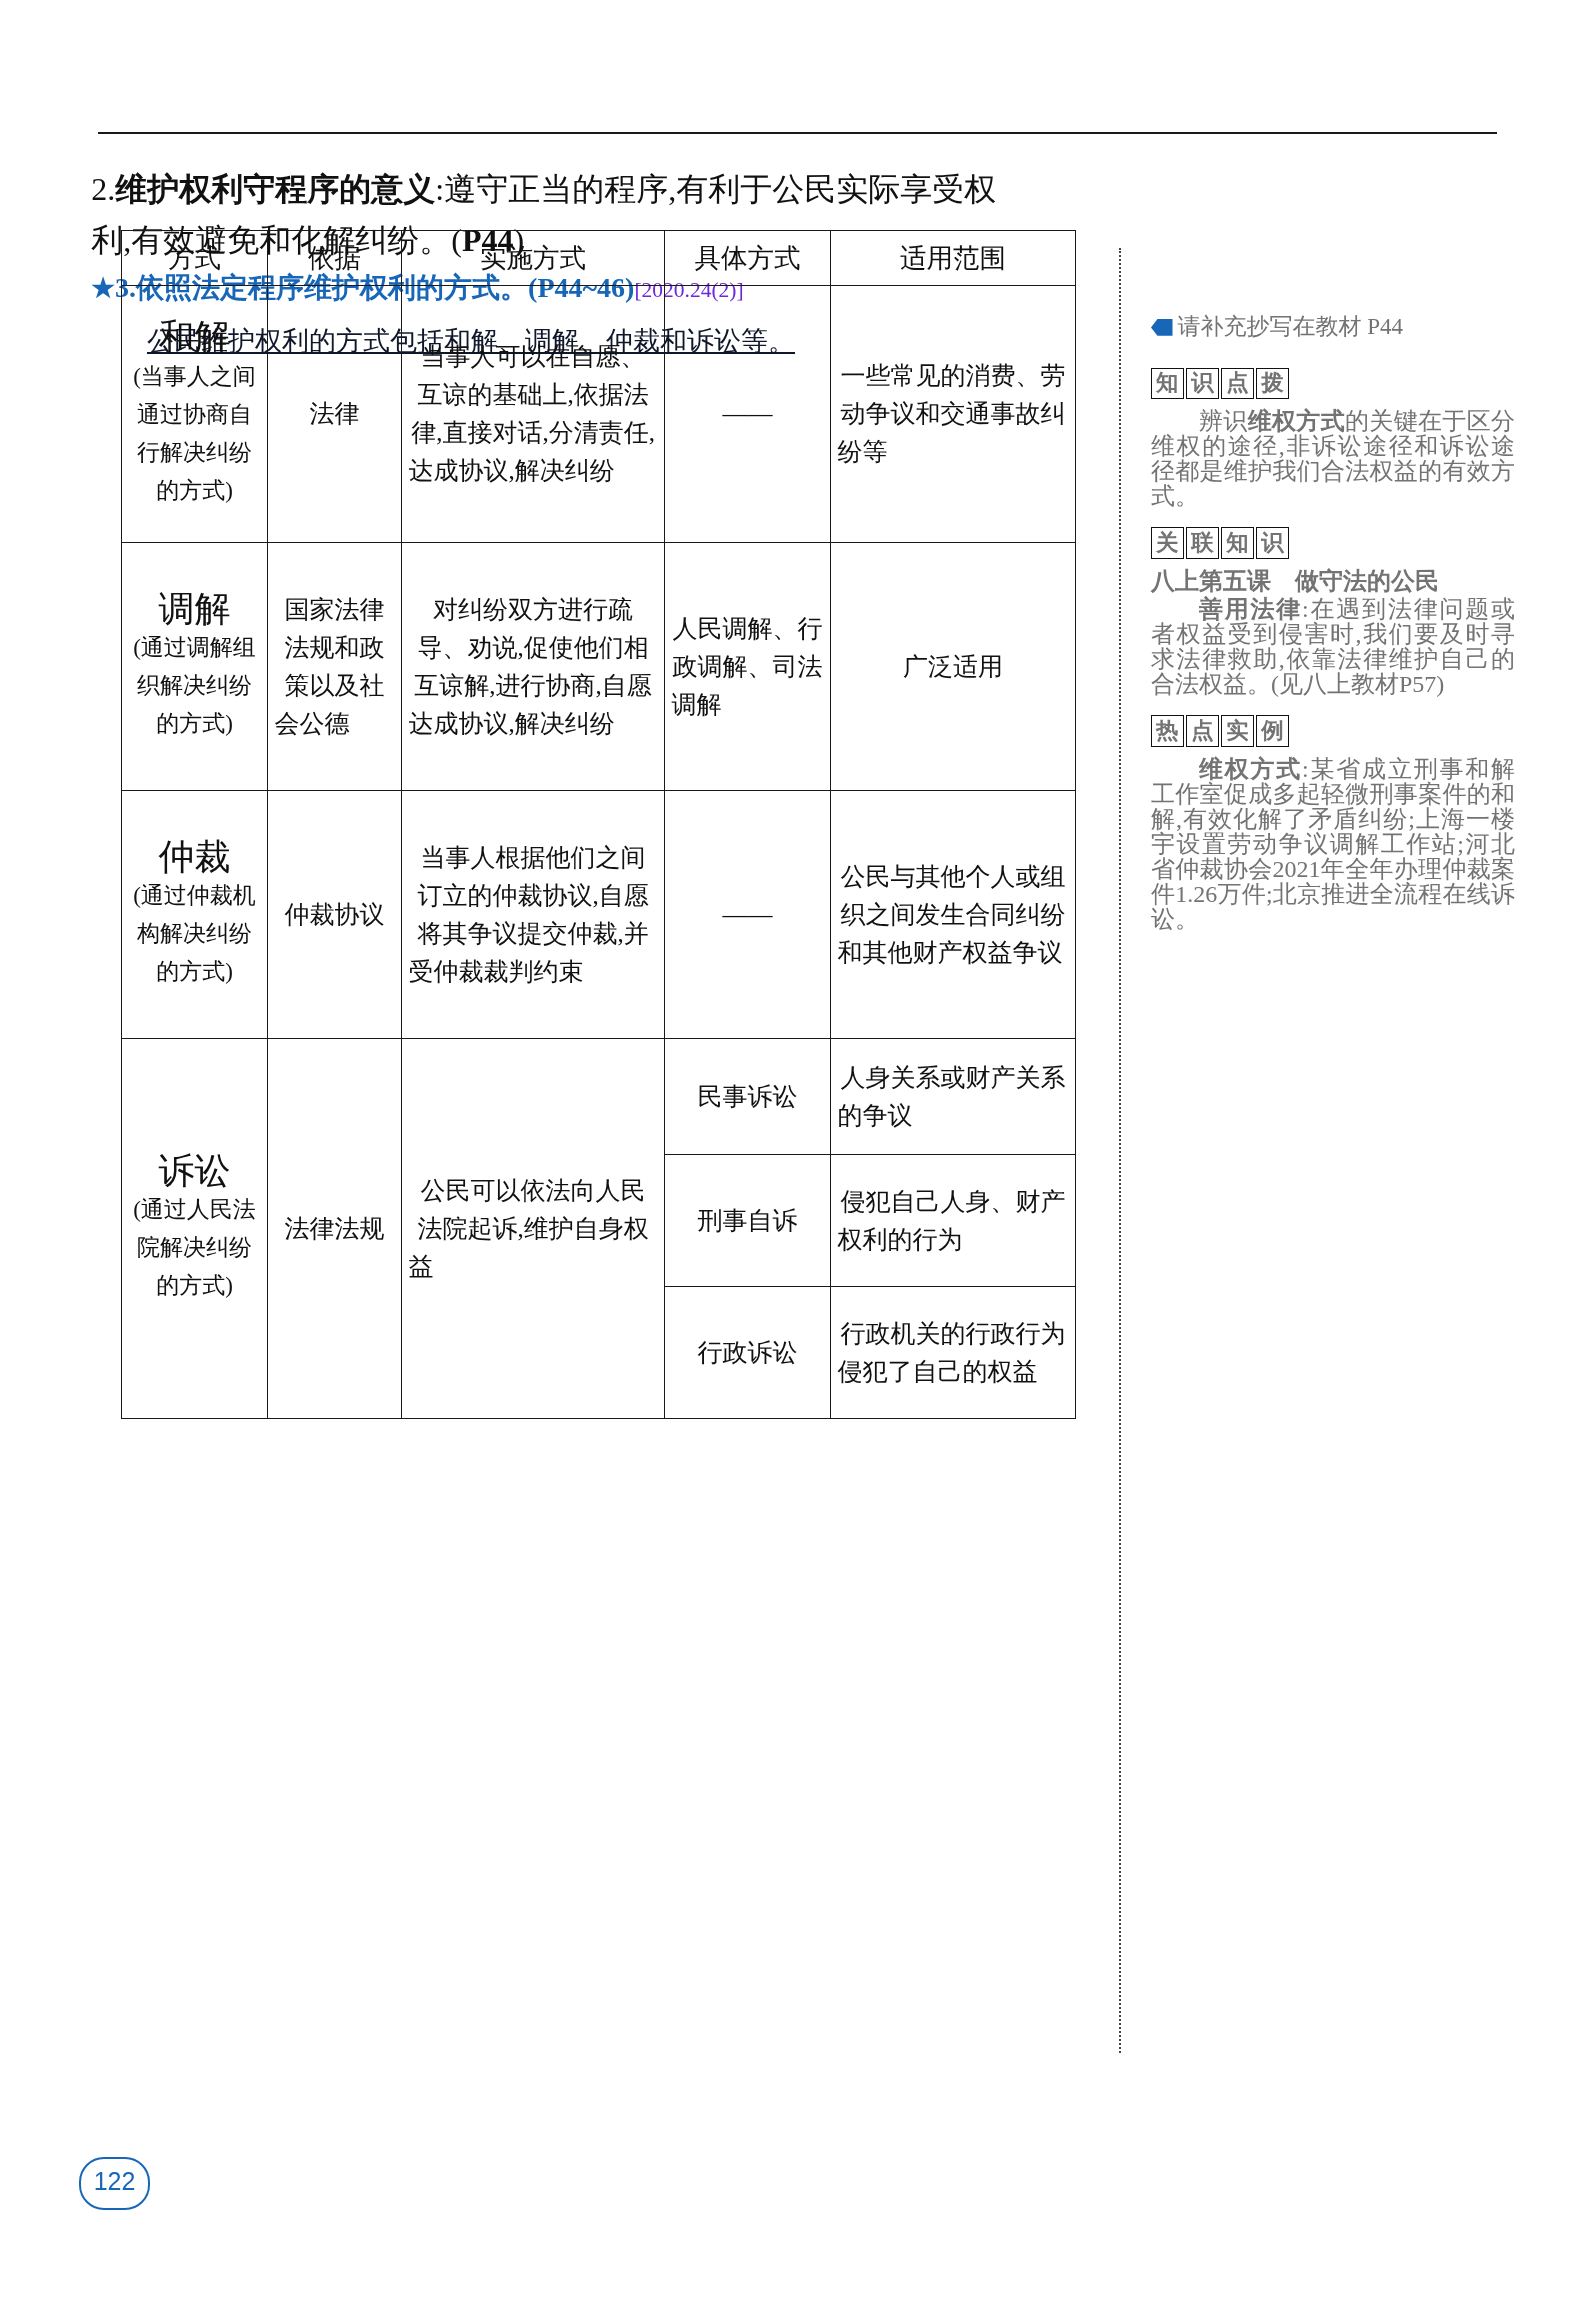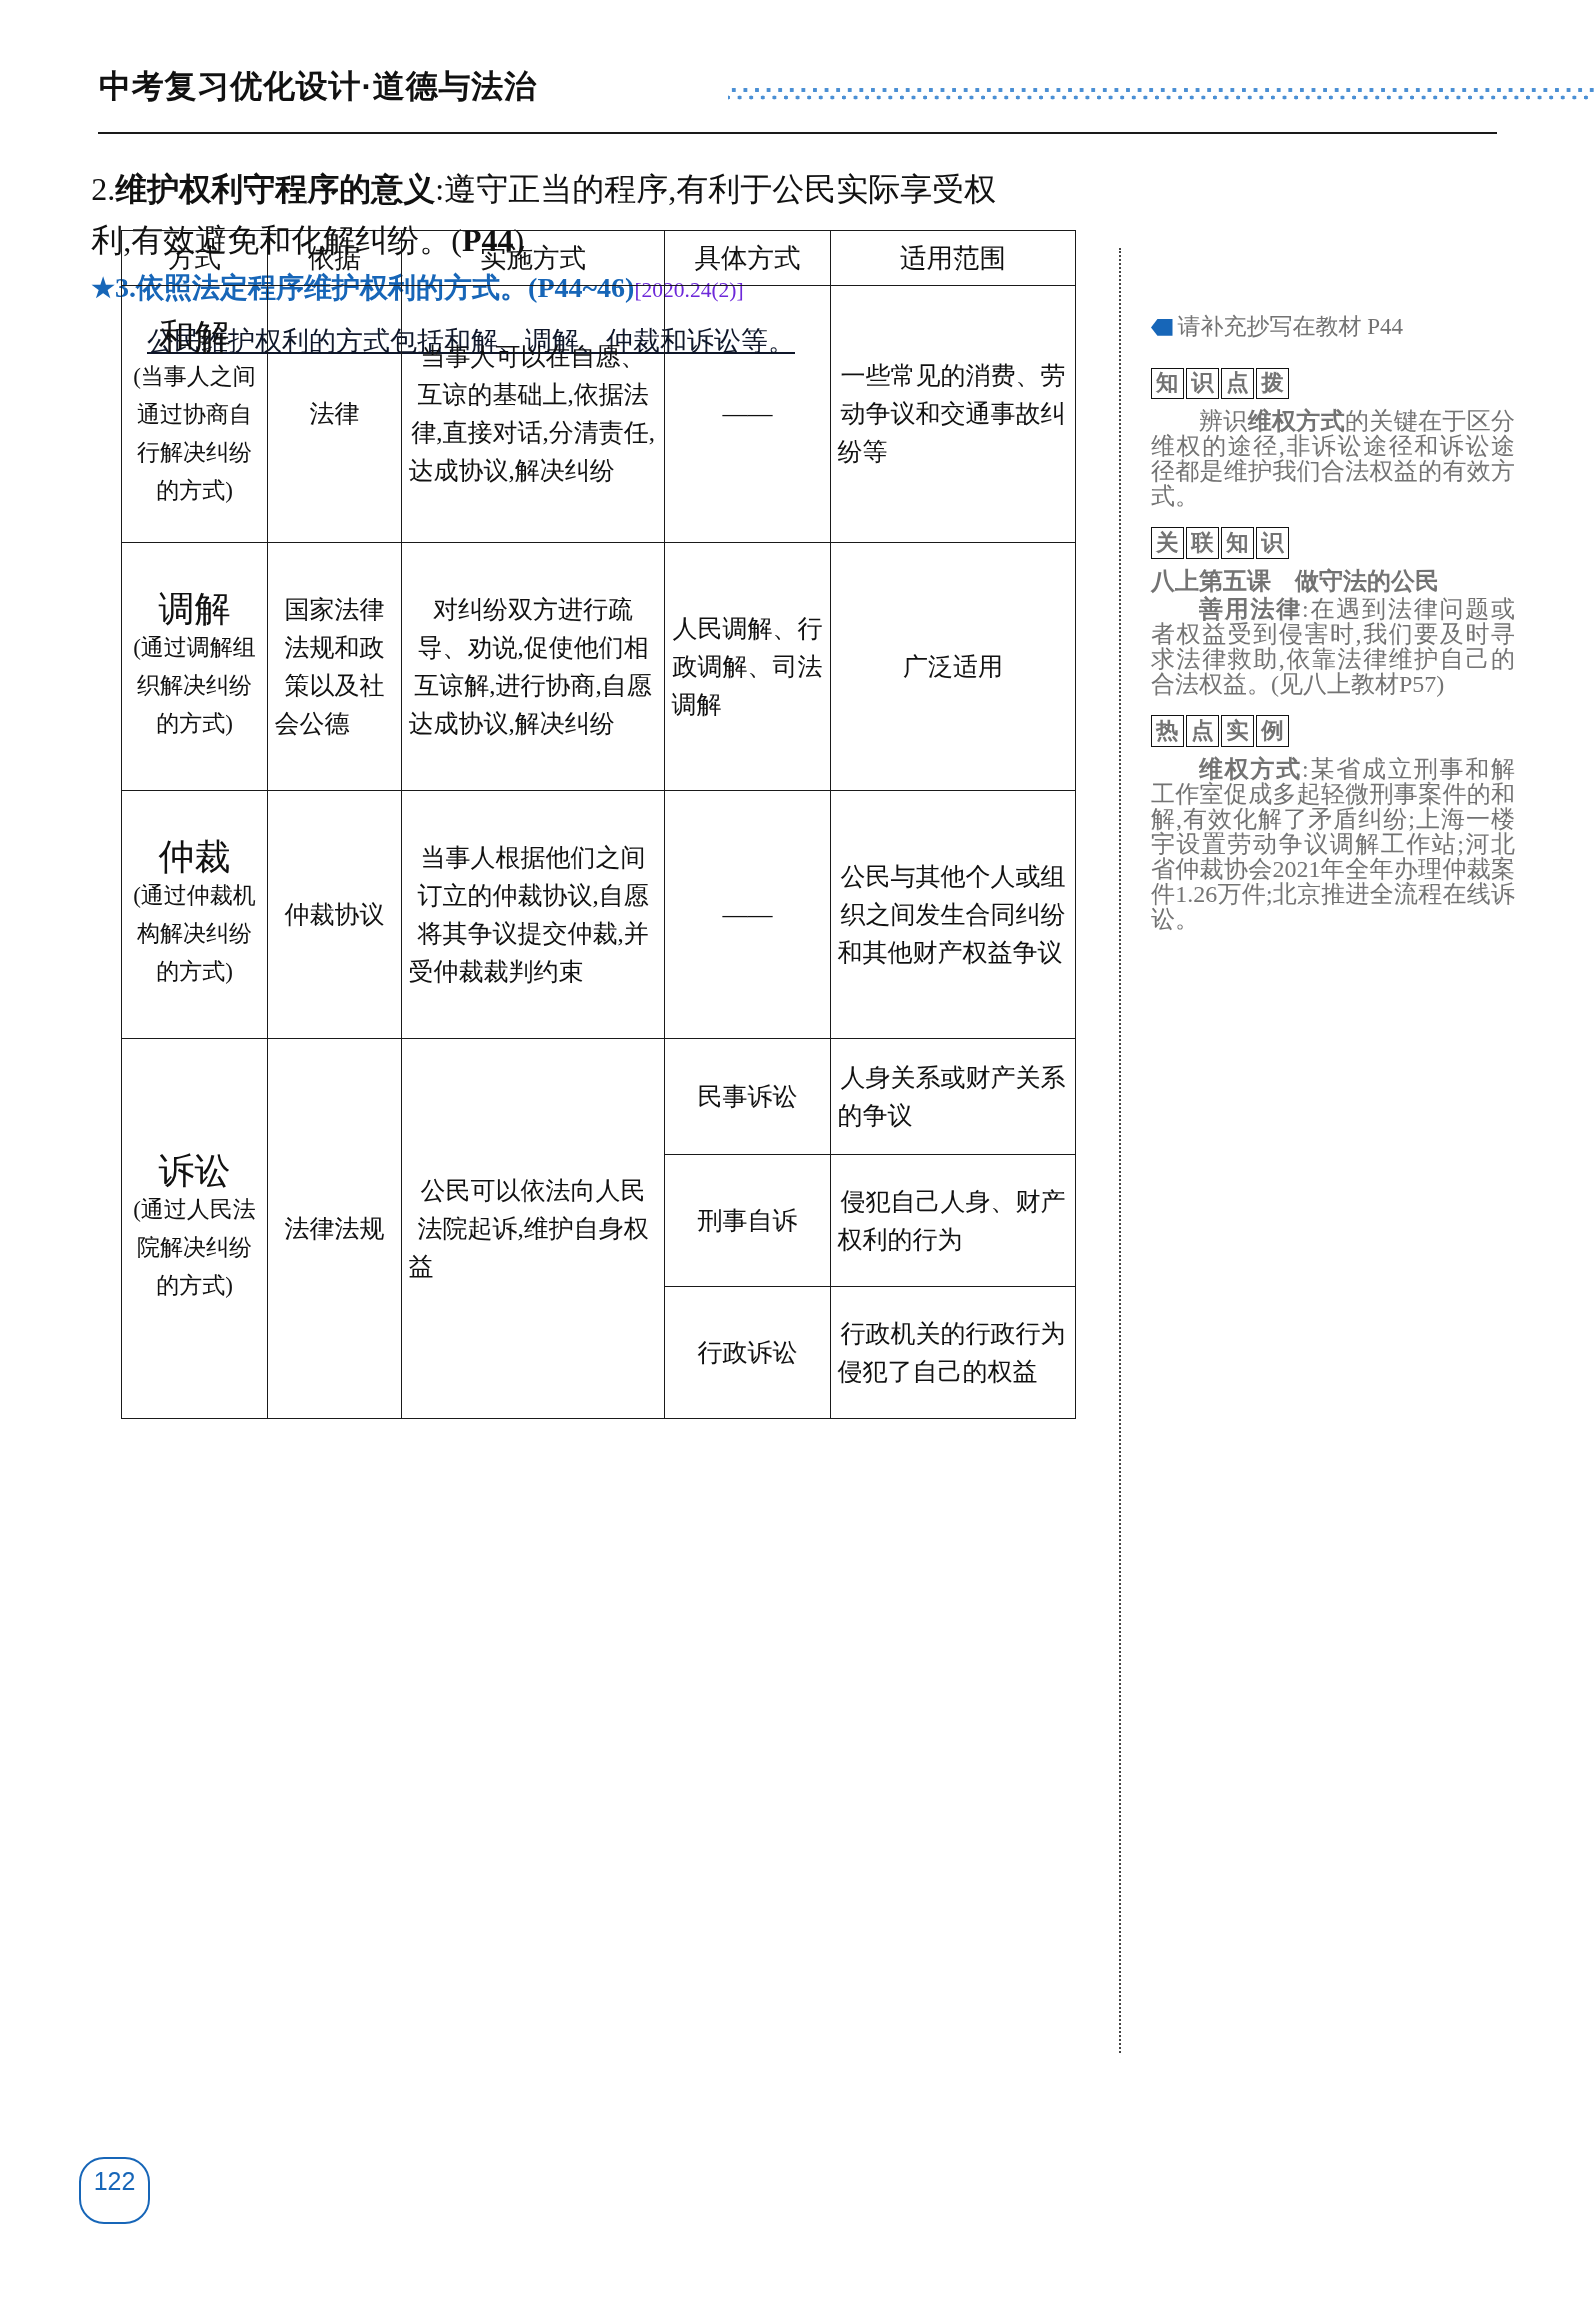--- a/index.html
+++ b/index.html
@@ -183,39 +183,35 @@
     line-height: 25px;
     text-align: justify;
   }
   .rc-para.noindent { text-indent: 0; }
   .rc-strong { font-weight: bold; }
 
   
   .pagenum {
     position: absolute;
     left: 79px; top: 2157px;
-    width: 71px; height: 67px;
+    width: 71px; height: 53px;
     border: 2.5px solid #1766b8;
     border-radius: 25px;
     color: #1766b8;
     font-size: 25px;
     line-height: 45px;
     text-align: center;
     font-family: "Liberation Sans", sans-serif;
   }
 </style>
 </head>
 <body>
 
 <div class="page">
 
-  <div class="header">
-    <div class="header-title">中考复习优化设计·道德与法治</div>
-    <div class="header-dots"></div>
-  </div>
   <div class="header-rule"></div>
 
   <div class="left-col">
 
     <div class="para para-1">
       <span>2.</span><span class="b">维护权利守程序的意义</span><span>:遵守正当的程序,有利于公民实际享受权</span><br>
       <span>利,有效避免和化解纠纷。(</span><span class="b">P44</span><span>)</span>
     </div>
 
     <div class="para-2">

